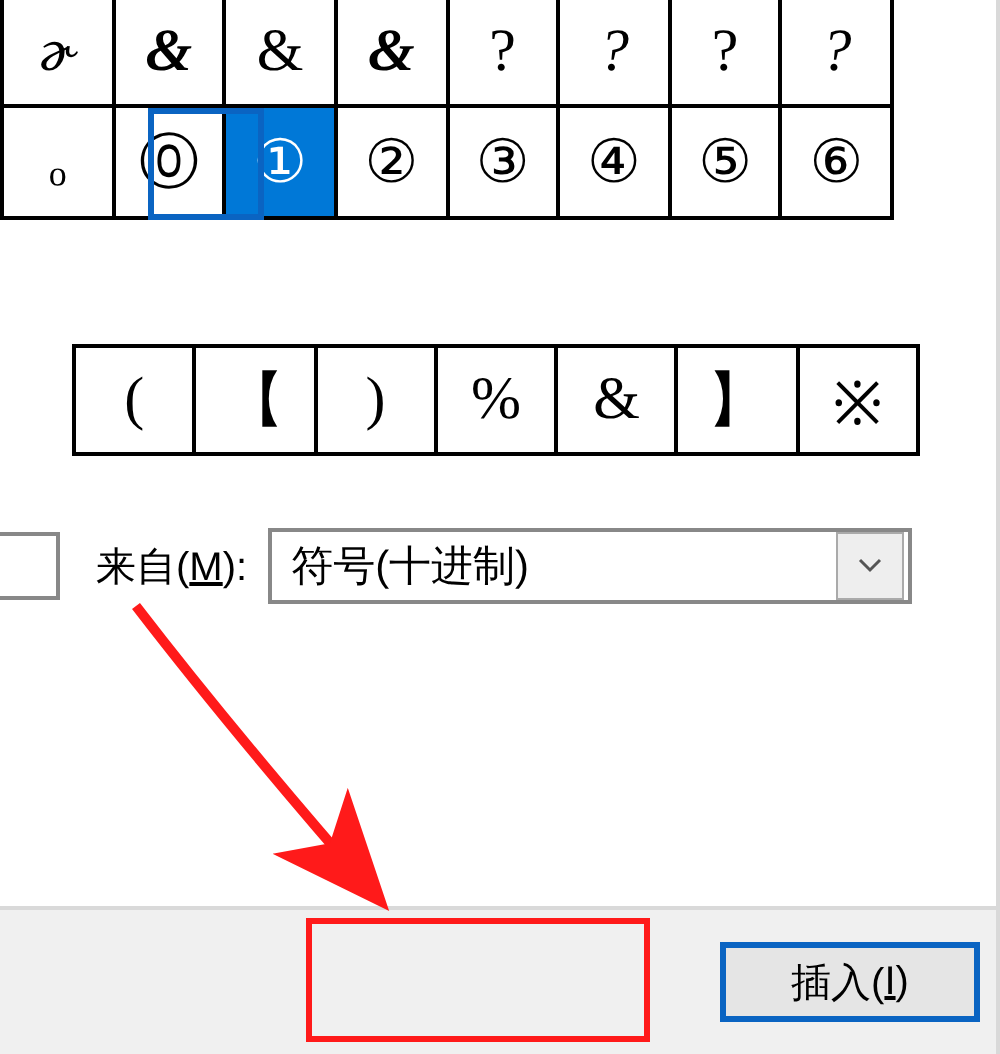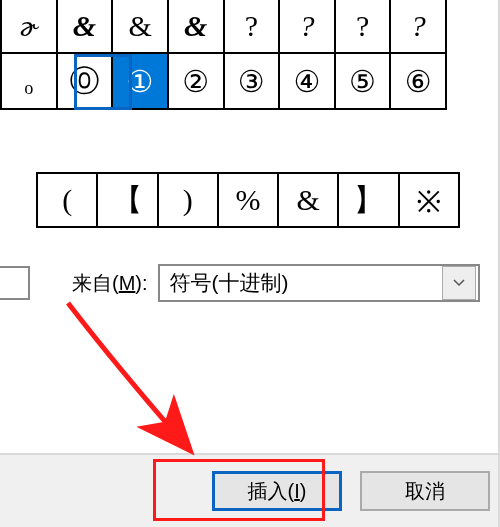--- a/index.html
+++ b/index.html
@@ -91,21 +91,20 @@
     position: absolute;
     left: 48px;
     top: 264px;
     display: flex;
     align-items: center;
     gap: 10px;
   }
   .from-label {
     font-size: 20px;
     color: #000;
-    margin-left: 24px;
   }
   .from-label u { text-decoration: underline; }
   .from-select {
     width: 322px;
     height: 38px;
     border: 2px solid #888;
     background: #fff;
     display: flex;
     align-items: center;
     position: relative;
@@ -220,21 +219,20 @@
       </div>
     </div>
   </div>
 
   <div class="footer">
     <div class="btn primary">
       <span>插入(</span>
         <u>I</u>
         <span>)</span>
     </div>
-    <div class="btn">取消</div>
   </div>
 
   <div class="insert-highlight"></div>
 
   <svg class="arrow" viewBox="0 0 170 170">
     <defs>
       <marker id="ah" markerWidth="14" markerHeight="14" refX="10" refY="5" orient="auto">
         <path d="M0,0 L12,5 L0,10 L3,5 Z" fill="#ff1a1a"></path>
       </marker>
     </defs>

